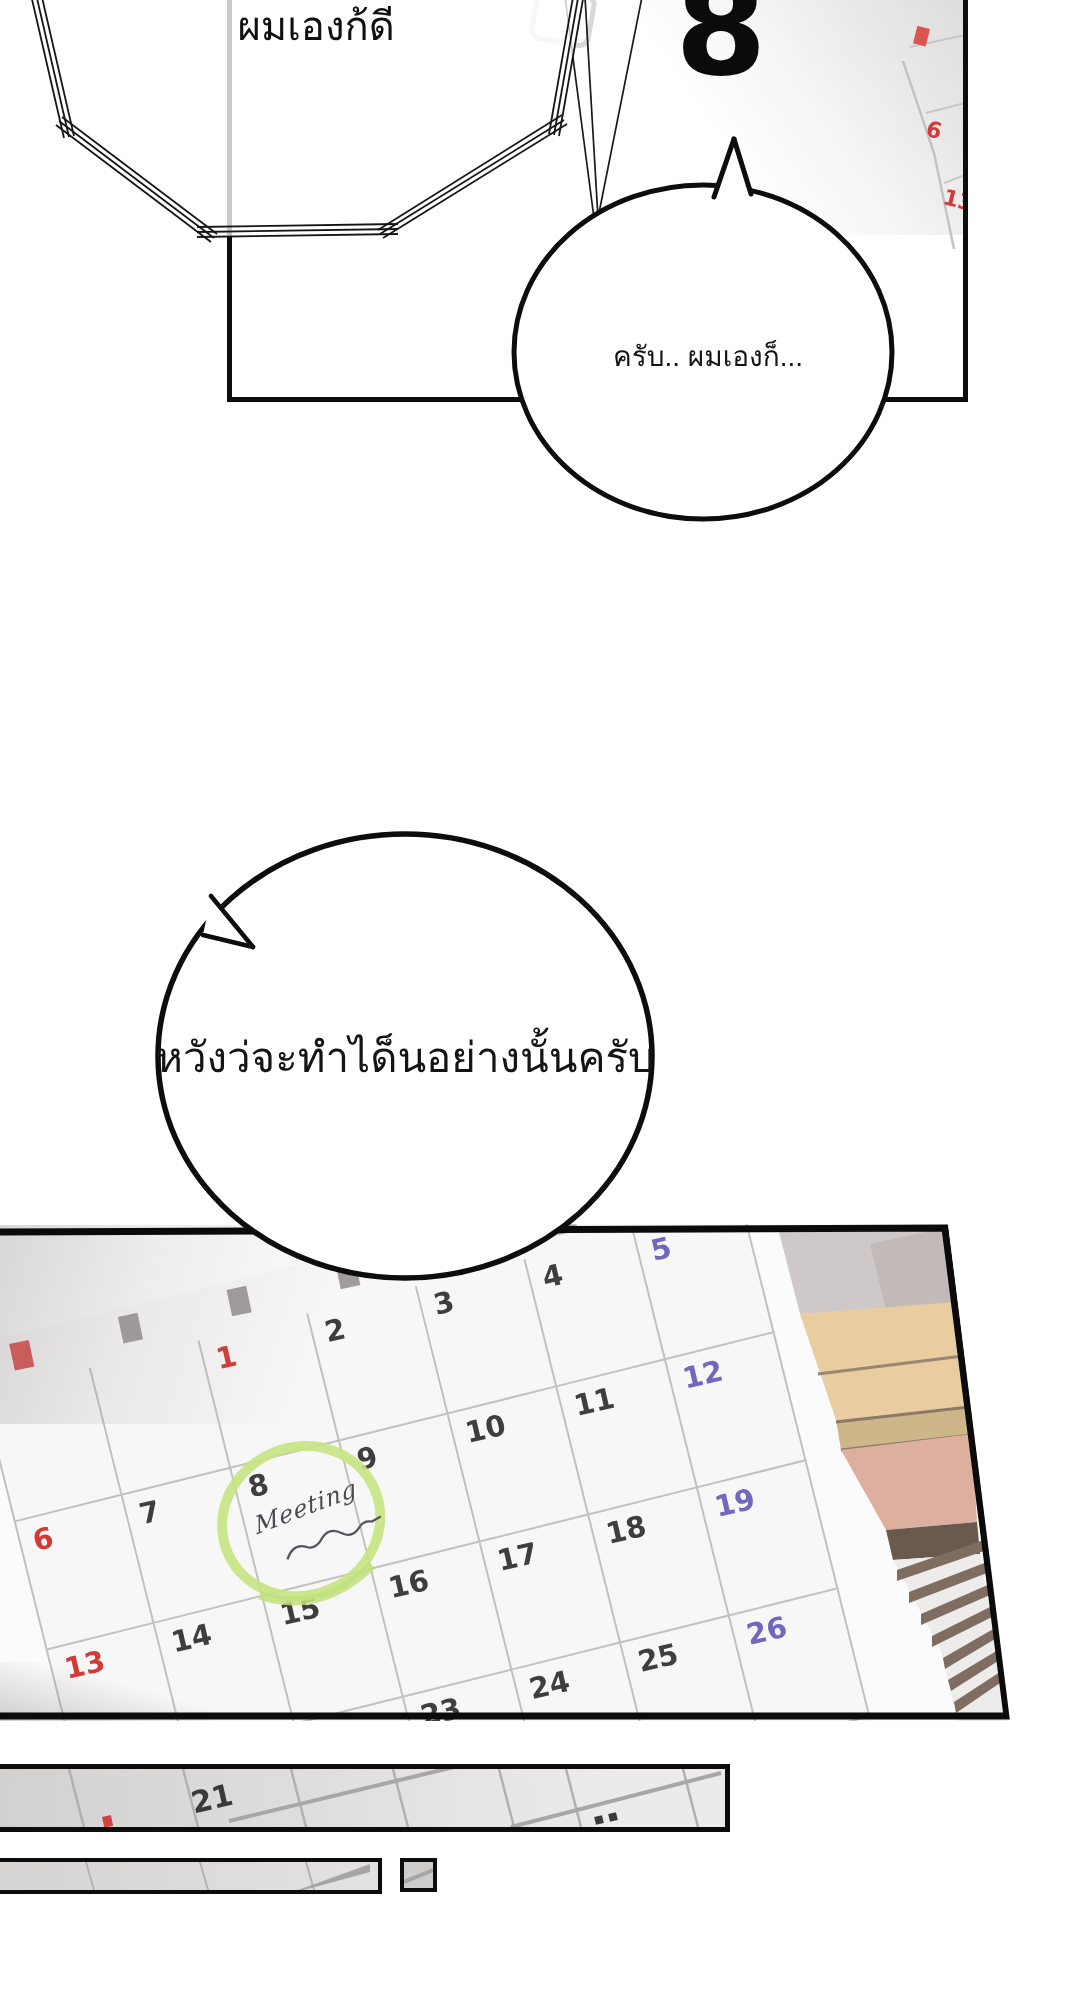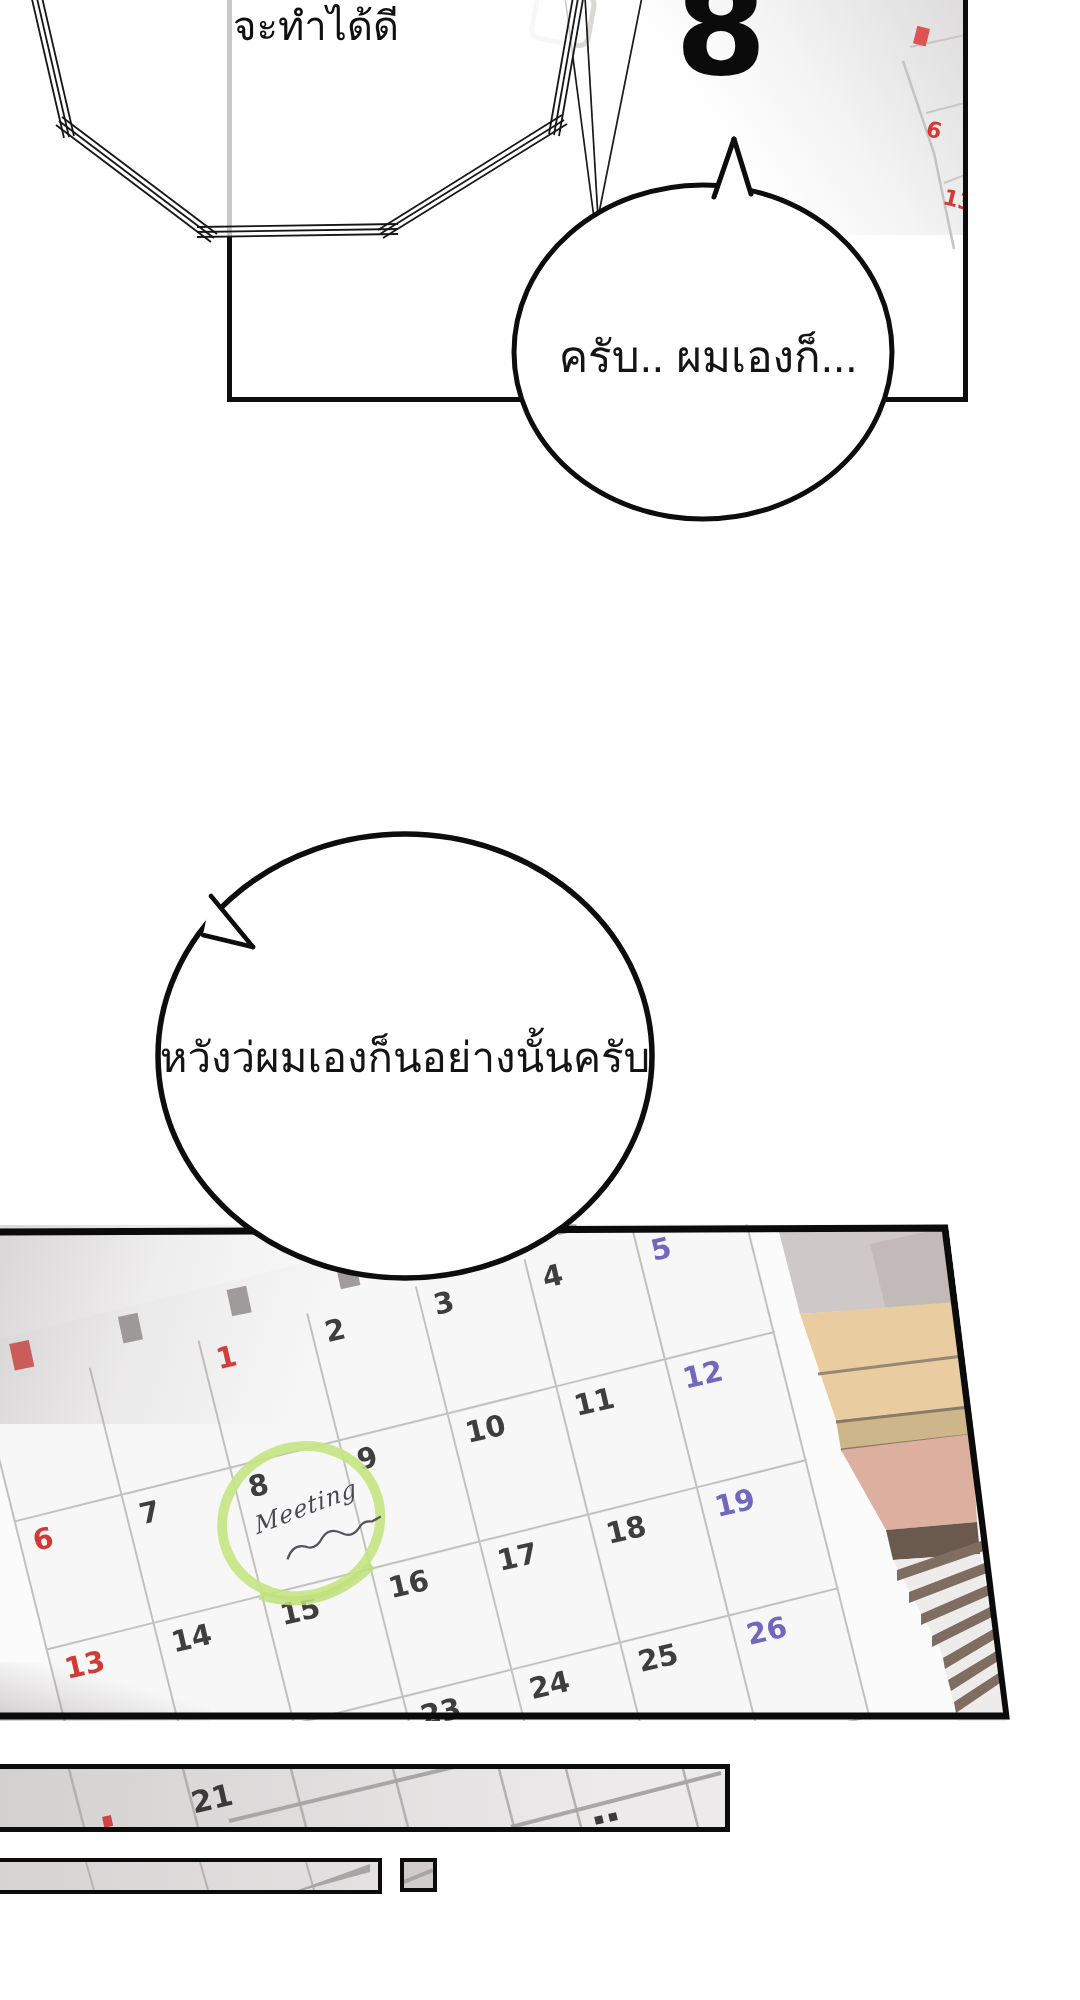--- a/index.html
+++ b/index.html
@@ -19,21 +19,21 @@
         font-size:132px;font-weight:bold;color:#0b0b0b;line-height:130px;letter-spacing:-2px;}
 
   
   .octText{position:absolute;width:240px;text-align:center;color:#101010;
         font-size:40px;font-weight:500;z-index:3;line-height:48px;}
   #octLine1{left:196px;top:2px;}
   #octLine2{left:196px;top:56px;}
 
   
   #speech1Text{position:absolute;left:538px;top:332px;width:340px;text-align:center;
-        font-size:44px;color:#141414;z-index:5;line-height:50px;}
+        font-size:28px;color:#141414;z-index:5;line-height:50px;}
   #speech2Text{position:absolute;left:152px;top:1032px;width:506px;text-align:center;
         font-size:42px;color:#141414;z-index:7;line-height:52px;}
 
   
   #panel2{position:absolute;left:0;top:1224px;width:1012px;height:497px;background:#fcfbfb;
           clip-path:polygon(0px 1px,948px 0px,1010px 497px,0px 497px);z-index:1;}
   #sheet{position:absolute;left:-30px;top:122px;width:784px;height:628px;
          transform:rotate(-14deg);transform-origin:0 0;background:#f8f7f7;}
   .cal-hrow{display:flex;height:50px;}
   .cal-row{display:flex;height:132px;}
@@ -108,21 +108,21 @@
         <line x1="197" y1="232" x2="398" y2="229"></line>
         <line x1="197" y1="227" x2="398" y2="224"></line>
       <line x1="383" y1="238" x2="567" y2="124"></line>
         <line x1="380" y1="234" x2="564" y2="120"></line>
         <line x1="378" y1="230" x2="562" y2="115"></line>
       <line x1="559" y1="136" x2="586" y2="-18"></line>
         <line x1="554" y1="135" x2="581" y2="-19"></line>
         <line x1="549" y1="134" x2="576" y2="-20"></line>
     </g>
   </svg>
-  <div id="octLine1" class="octText">จะทำได้ดี</div>
+  <div id="octLine1" class="octText">ผมเองก้ดี</div>
 
   <svg width="1080" height="2000" style="z-index:4">
     <ellipse cx="703" cy="352" rx="189" ry="167" fill="#ffffff" stroke="#0d0d0d" stroke-width="5"></ellipse>
     <polygon points="714,197 734,139 751,194" fill="#ffffff"></polygon>
     <line x1="714" y1="197" x2="734" y2="139" stroke="#0d0d0d" stroke-width="5" stroke-linecap="round"></line>
     <line x1="734" y1="139" x2="751" y2="194" stroke="#0d0d0d" stroke-width="5" stroke-linecap="round"></line>
   </svg>
   <div id="speech1Text">ครับ.. ผมเองก็...</div>
 
   <div id="panel2">
@@ -282,21 +282,21 @@
       <path d="M-6,8 L945,4 L1007,492 L-6,492" fill="none" stroke="#0b0b0b" stroke-width="7"></path>
     </svg>
   </div>
 
   <svg width="1080" height="2000" style="z-index:6">
     <ellipse cx="405" cy="1056" rx="247" ry="222" fill="#ffffff" stroke="#0d0d0d" stroke-width="5.5"></ellipse>
     <polygon points="211,896 253,947 203,935" fill="#ffffff"></polygon>
     <line x1="211" y1="896" x2="253" y2="947" stroke="#0d0d0d" stroke-width="4.5" stroke-linecap="round"></line>
     <line x1="253" y1="947" x2="203" y2="935" stroke="#0d0d0d" stroke-width="4.5" stroke-linecap="round"></line>
   </svg>
-  <div id="speech2Text">หวังว่ผมเองก็นอย่างนั้นครับ</div>
+  <div id="speech2Text">หวังว่จะทำได็นอย่างนั้นครับ</div>
 
   <div id="strip1">
     <svg width="726" height="58">
       <g stroke="#b3b0b0" stroke-width="2.5">
         <line x1="70" y1="0" x2="85" y2="58"></line>
           <line x1="184" y1="0" x2="199" y2="58"></line>
         <line x1="292" y1="0" x2="307" y2="58"></line>
           <line x1="394" y1="0" x2="409" y2="58"></line>
         <line x1="500" y1="0" x2="515" y2="58"></line>
           <line x1="567" y1="0" x2="582" y2="58"></line>

